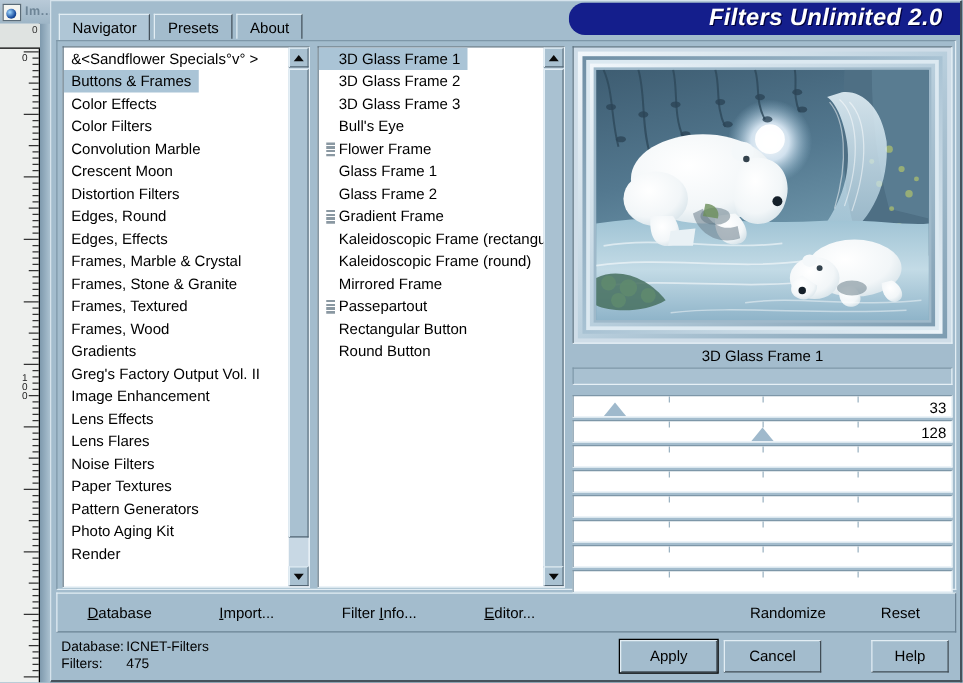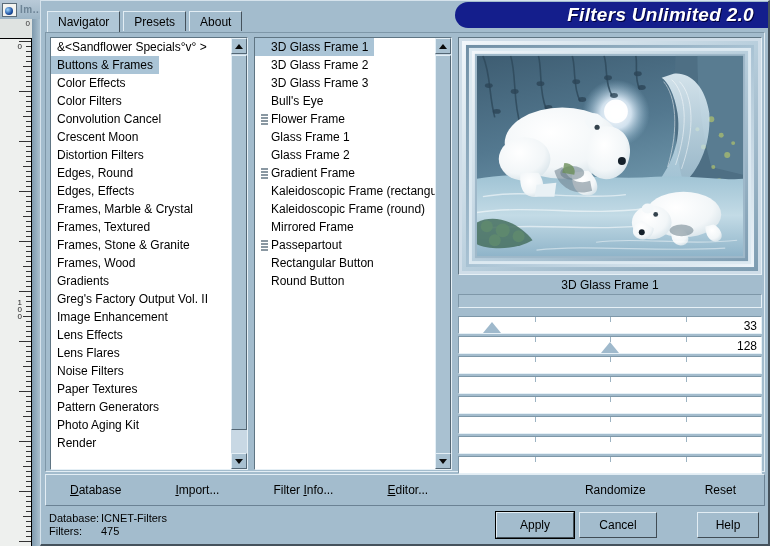--- a/index.html
+++ b/index.html
@@ -411,42 +411,42 @@
           <div class="list-item selected">
             <span>Buttons &amp; Frames</span>
           </div>
           <div class="list-item">
             <span>Color Effects</span>
           </div>
           <div class="list-item">
             <span>Color Filters</span>
           </div>
           <div class="list-item">
-            <span>Convolution Cancel</span>
+            <span>Convolution Marble</span>
           </div>
           <div class="list-item">
             <span>Crescent Moon</span>
           </div>
           <div class="list-item">
             <span>Distortion Filters</span>
           </div>
           <div class="list-item">
             <span>Edges, Round</span>
           </div>
           <div class="list-item">
             <span>Edges, Effects</span>
           </div>
           <div class="list-item">
             <span>Frames, Marble &amp; Crystal</span>
           </div>
           <div class="list-item">
+            <span>Frames, Stone &amp; Granite</span>
+          </div>
+          <div class="list-item">
             <span>Frames, Textured</span>
-          </div>
-          <div class="list-item">
-            <span>Frames, Stone &amp; Granite</span>
           </div>
           <div class="list-item">
             <span>Frames, Wood</span>
           </div>
           <div class="list-item">
             <span>Gradients</span>
           </div>
           <div class="list-item">
             <span>Greg's Factory Output Vol. II</span>
           </div>
@@ -763,21 +763,21 @@
   </div>
 
   <div id="menubar">
       <div style="display: flex; align-items: center; gap: 46px; padding-left: 20px;">
         <div class="menu-item"><u>D</u>atabase</div>
         <div class="menu-item"><u>I</u>mport...</div>
         <div class="menu-item">Filter <u>I</u>nfo...</div>
         <div class="menu-item"><u>E</u>ditor...</div>
       </div>
       <div style="flex: 1 1 0%;"></div>
-      <div style="display: flex; align-items: flex-end; gap: 51px; padding-right: 24px;">
+      <div style="display: flex; align-items: flex-end; gap: 36px; padding-right: 24px;">
         <div class="menu-item">Randomize</div>
         <div class="menu-item">Reset</div>
       </div>
     </div>
 
   <div id="statusbar">
     <div id="status-text">
       <div class="status-line">
         <span class="status-key">Database:</span>
         <span>ICNET-Filters</span>

